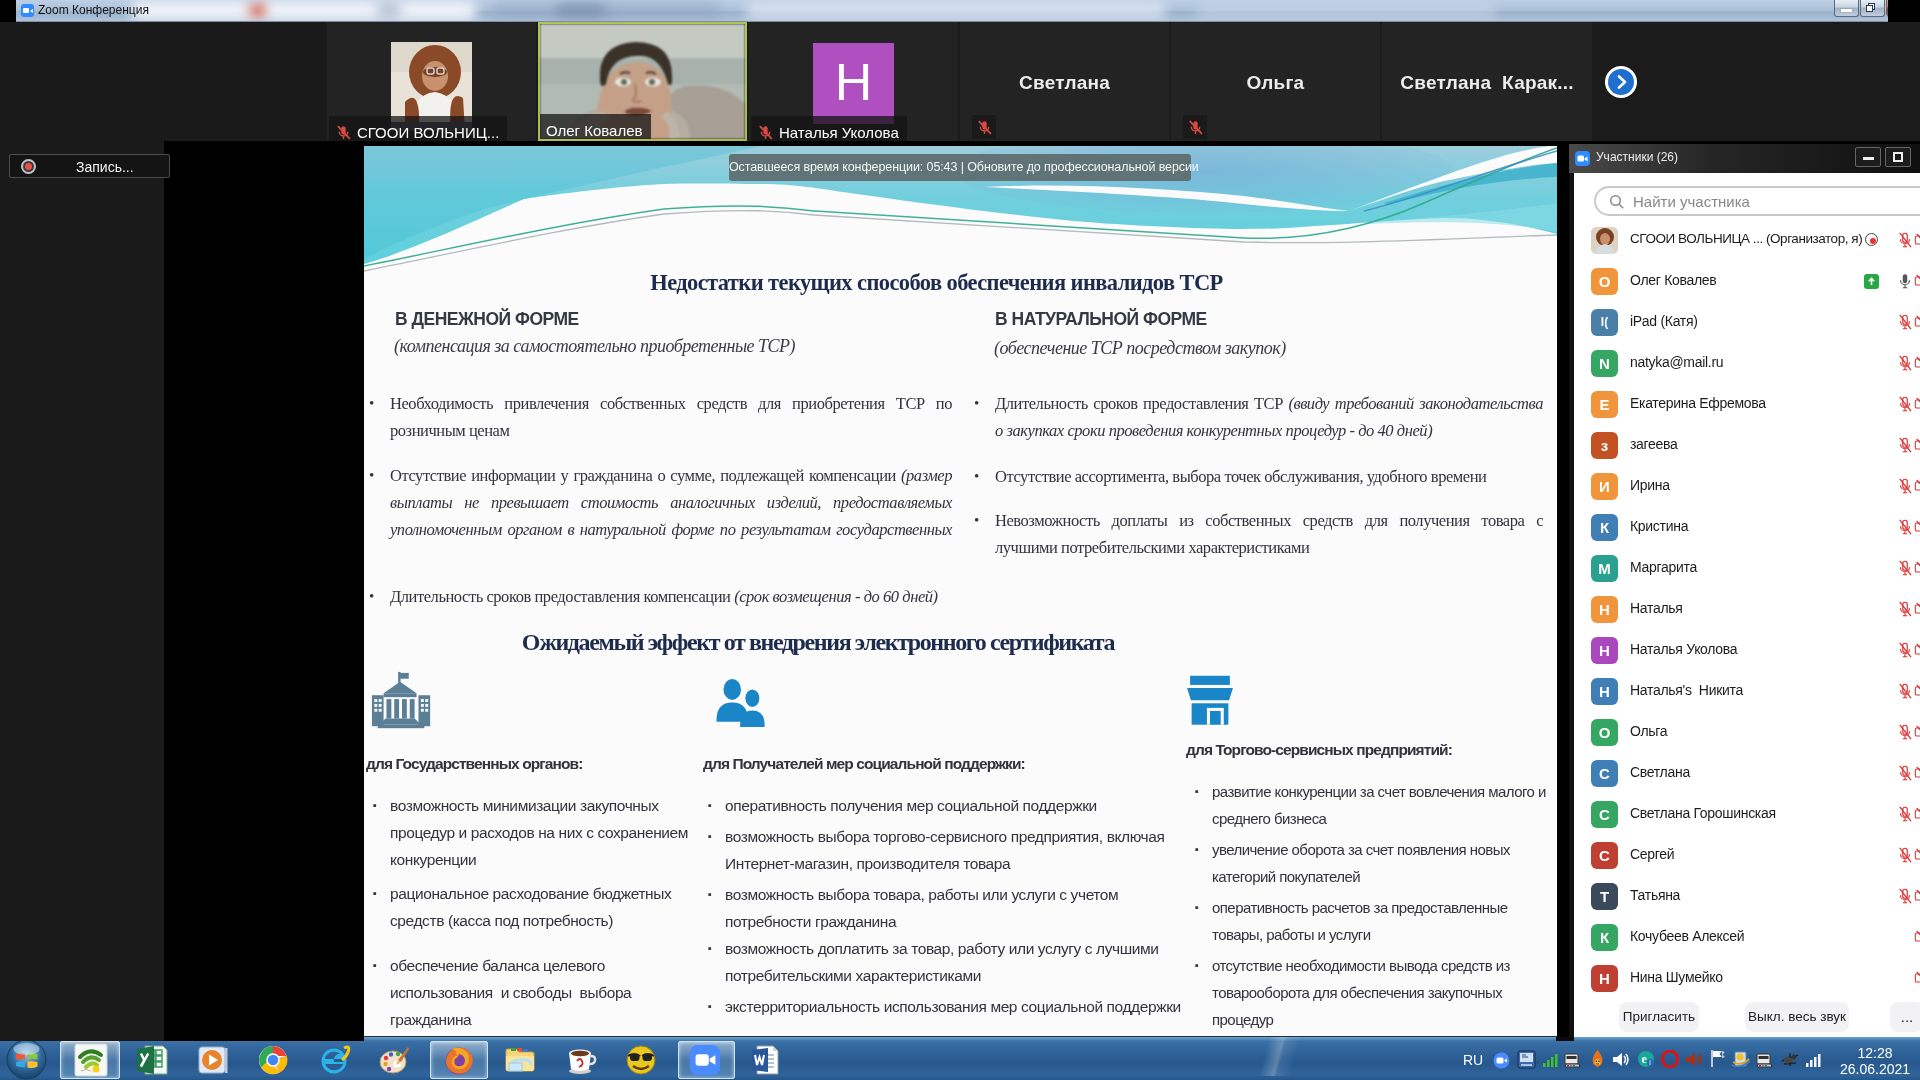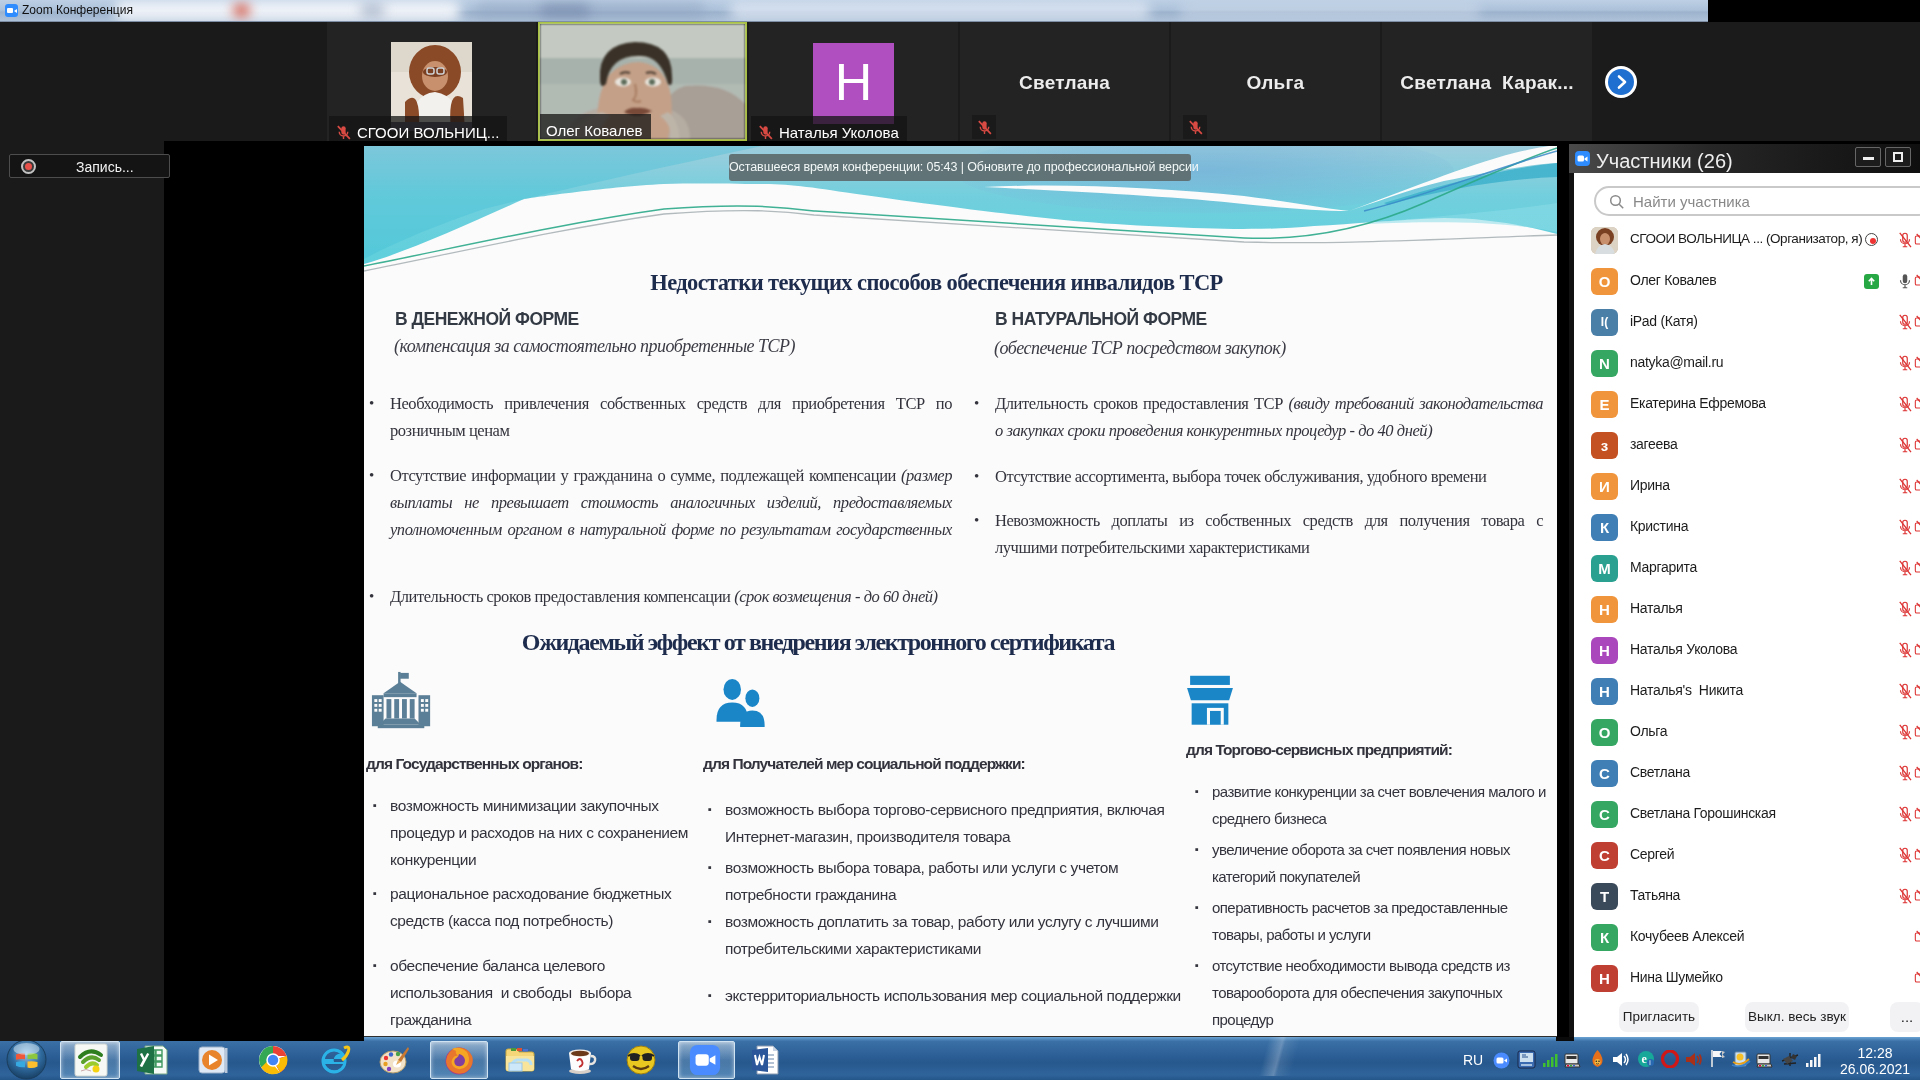--- a/index.html
+++ b/index.html
@@ -2,21 +2,21 @@
 <html><head>
 <meta charset="utf-8">
 <style>
 html,body{margin:0;padding:0;width:1920px;height:1080px;overflow:hidden;background:#000;}
 *{box-sizing:border-box;}
 body{font-family:"Liberation Sans",sans-serif;}
 .abs{position:absolute;}
 #screen{position:absolute;left:0;top:0;width:1920px;height:1080px;background:#000;}
 
 
-#titlebar{left:0;top:0;width:1708px;height:22px;background:linear-gradient(180deg,#bccfe4 0%,#adc2da 45%,#9db3cd 55%,#b0c4da 100%);overflow:hidden;}
+#titlebar{left:16px;top:0;width:1872px;height:22px;background:linear-gradient(180deg,#bccfe4 0%,#adc2da 45%,#9db3cd 55%,#b0c4da 100%);overflow:hidden;}
 #titlebar .blob{position:absolute;filter:blur(6px);border-radius:8px;}
 #tb-text{position:absolute;left:22px;top:3px;font-size:12px;color:#111;}
 #tb-zicon{position:absolute;left:5px;top:4px;width:13px;height:13px;border-radius:3px;background:#2e8cff;}
 #tb-zicon:before{content:"";position:absolute;left:2px;top:4px;width:6px;height:5px;border-radius:1px;background:#fff;}
 #tb-zicon:after{content:"";position:absolute;left:8.5px;top:4.5px;width:0;height:0;border-left:3px solid #fff;border-top:2px solid transparent;border-bottom:2px solid transparent;transform:rotate(180deg);}
 .winbtn{position:absolute;top:0;height:17px;border:1px solid #5a6a7d;border-top:none;background:linear-gradient(180deg,#e8eef5 0%,#c6d2e0 45%,#9fb1c5 50%,#c0cedd 100%);}
 .winbtn.red{background:linear-gradient(180deg,#f0a590 0%,#d96a50 45%,#c03015 50%,#c4452a 100%);}
 
 
 #strip{left:0;top:22px;width:1920px;height:119px;background:#1b1b1b;}
@@ -46,21 +46,21 @@
 .jl{text-align:justify;text-align-last:justify;}
 #stitle2{position:absolute;left:4px;top:488px;width:900px;font-weight:bold;font-size:24px;color:#1d2b4c;letter-spacing:-1.4px;white-space:nowrap;text-align:center;}
 .chead{position:absolute;font-family:"Liberation Sans",sans-serif;font-weight:bold;font-size:15.5px;color:#33333d;letter-spacing:-0.9px;white-space:nowrap;}
 .cbul{position:absolute;font-family:"Liberation Sans",sans-serif;font-size:15.5px;color:#33333d;line-height:27px;letter-spacing:-0.4px;}
 .cbul div{position:relative;margin:0;white-space:nowrap;}
 .cbul div.sq:before{content:"\25AA";position:absolute;left:-17px;font-size:11px;}
 
 
 #panel{left:1569px;top:144px;width:351px;height:893px;background:#fff;}
 #ptitle{position:absolute;left:0;top:0;width:351px;height:29px;background:linear-gradient(90deg,#4a4a4a 0%,#262626 40%,#0f0f0f 100%);}
-#ptitle .t{position:absolute;left:27px;top:6px;color:#eee;font-size:20px;}
+#ptitle .t{position:absolute;left:27px;top:6px;color:#eee;font-size:12px;}
 #pborder-l{position:absolute;left:0;top:29px;width:5px;height:864px;background:#111;}
 #psearch{position:absolute;left:25px;top:42px;width:340px;height:30px;border:2px solid #c9c9c9;border-radius:16px;background:#fff;color:#888;font-size:15px;line-height:27px;padding-left:37px;}
 .prow{position:absolute;left:5px;width:346px;height:41px;}
 .pav{position:absolute;left:17px;top:7px;width:27px;height:27px;border-radius:6px;color:#fff;font-size:15px;font-weight:bold;text-align:center;line-height:27px;}
 .pname{position:absolute;left:56px;top:11px;font-size:14px;letter-spacing:-0.3px;color:#1c1c1c;white-space:nowrap;}
 .pbtn{position:absolute;top:858px;height:30px;background:#f2f2f5;border-radius:8px;color:#222;font-size:15px;text-align:center;line-height:30px;}
 
 
 #taskbar{left:0;top:1037px;width:1920px;height:43px;background:linear-gradient(180deg,#6ba3d4 0%,#3a70a6 10%,#2b5e95 45%,#27588d 60%,#2f649b 88%,#245689 100%);}
 .tbicon{position:absolute;top:6px;width:34px;height:34px;}
@@ -303,27 +303,28 @@
       <div>процедур и расходов на них с сохранением</div>
       <div>конкуренции</div>
       <div class="sq" style="margin-top:7px;">рациональное расходование бюджетных</div>
       <div>средств (касса под потребность)</div>
       <div class="sq" style="margin-top:18px;">обеспечение баланса целевого</div>
       <div>использования&nbsp; и свободы&nbsp; выбора</div>
       <div>гражданина</div>
     </div>
     <div class="chead" style="left:339px;top:614px;">для Получателей мер социальной поддержки:</div>
     <div class="cbul" style="left:361px;top:651px;width:460px;">
+      <div class="sq">оперативность получения мер социальной поддержки</div>
       <div class="sq" style="margin-top:4px;">возможность выбора торгово-сервисного предприятия, включая</div>
       <div>Интернет-магазин, производителя товара</div>
       <div class="sq" style="margin-top:4px;">возможность выбора товара, работы или услуги с учетом</div>
       <div>потребности гражданина</div>
       <div class="sq" style="">возможность доплатить за товар, работу или услугу с лучшими</div>
       <div>потребительскими характеристиками</div>
-      <div class="sq" style="margin-top:20px;">экстерриториальность использования мер социальной поддержки</div>
+      <div class="sq" style="margin-top:4px;">экстерриториальность использования мер социальной поддержки</div>
     </div>
     <div class="chead" style="left:822px;top:600px;">для Торгово-сервисных предприятий:</div>
     <div class="cbul" style="left:848px;top:637px;width:340px;font-size:15px;letter-spacing:-0.55px;">
       <div class="sq">развитие конкуренции за счет вовлечения малого и</div>
       <div>среднего бизнеса</div>
       <div class="sq" style="margin-top:4px;">увеличение оборота за счет появления новых</div>
       <div>категорий покупателей</div>
       <div class="sq" style="margin-top:4px;">оперативность расчетов за предоставленные</div>
       <div>товары, работы и услуги</div>
       <div class="sq" style="margin-top:4px;">отсутствие необходимости вывода средств из</div>

